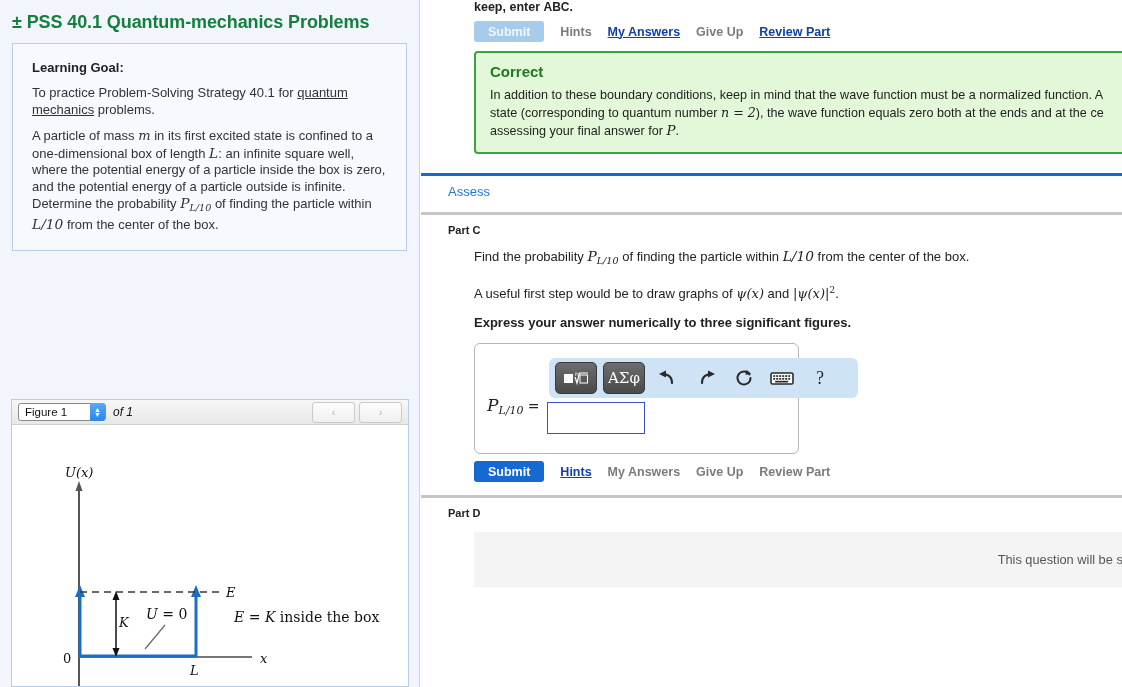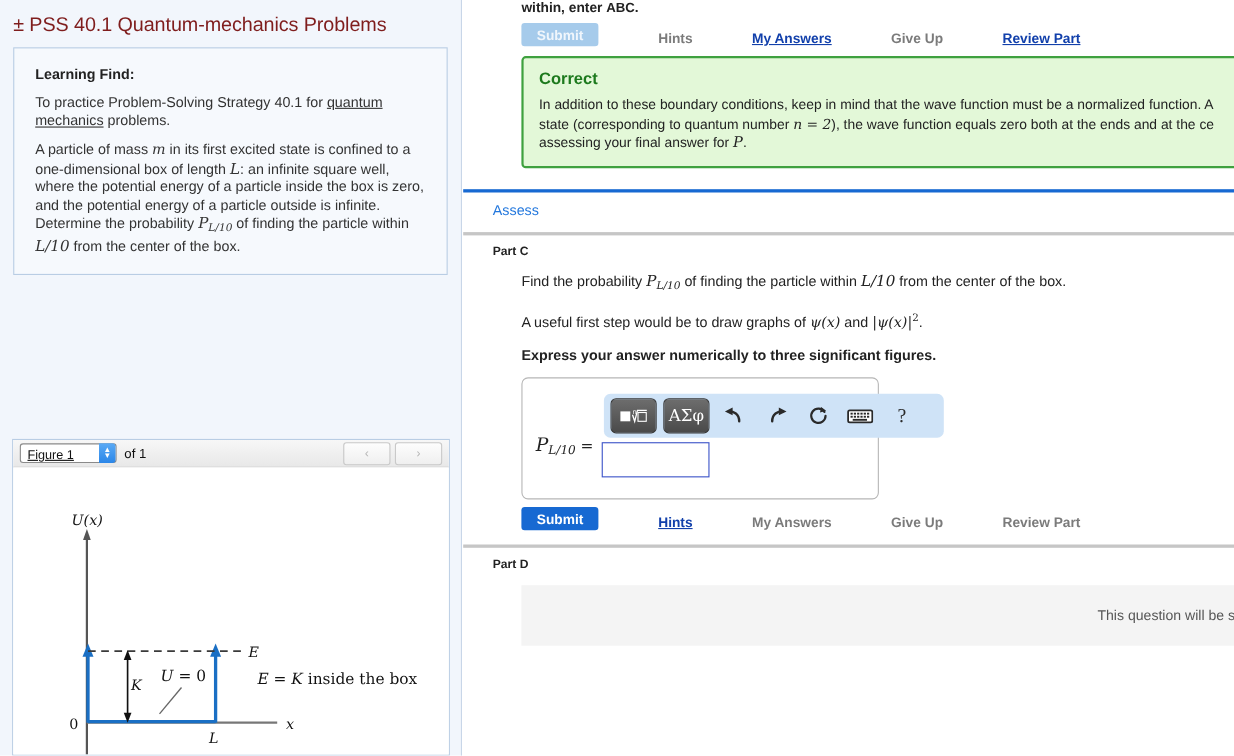--- a/index.html
+++ b/index.html
@@ -26,23 +26,23 @@
     left: 0; top: 0;
     width: 420px;
     height: 687px;
     background: #f2f6fc;
     border-right: 1px solid #c8d6e8;
     box-sizing: border-box;
     overflow: hidden;
   }
   .problem-title {
     font-size: 18px;
-    color: #7f1d1d;
+    color: #15803d;
     padding: 12px 12px 6px 12px;
-    font-weight: normal;
+    font-weight: bold;
     letter-spacing: -0.1px;
     white-space: nowrap;
   }
   .intro-box {
     margin: 4px 12px 0 12px;
     background: #f6f9fd;
     border: 1px solid #b9cde4;
     padding: 10px 14px 14px 14px;
     box-sizing: border-box;
   }
@@ -89,44 +89,43 @@
     background: linear-gradient(to bottom, #f7f7f7, #e8e8e8);
     border-bottom: 1px solid #cfcfcf;
     display: flex;
     align-items: center;
     padding: 0 6px;
     box-sizing: border-box;
   }
   .fig-select {
     position: relative;
     display: inline-flex;
-    align-items: flex-end;
+    align-items: center;
     height: 18px;
     background: #ffffff;
     border: 1px solid #8a8a8a;
     border-radius: 3px;
     padding: 0 0 0 6px;
     font-size: 11.5px;
     color: #111;
     min-width: 88px;
     box-sizing: border-box;
-    text-decoration: underline;
   }
   .fig-select .selname { padding-right: 30px; }
   .fig-select .spin {
     position: absolute;
     right: 0px; top: -1px;
     width: 15px; height: 18px;
     background: linear-gradient(to bottom, #5aaaf5, #2b86e8);
     border-radius: 0 3px 3px 0;
     display: flex; flex-direction: column;
     align-items: center; justify-content: center;
     color: #fff; font-size: 7px; line-height: 5px;
   }
-  .of-label { font-size: 12px; margin-left: 7px; color: #111; }
+  .of-label { font-size: 12px; margin-left: 7px; color: #111; font-style: italic; }
   .fig-navs { margin-left: auto; display: flex; gap: 4px; }
   .nav-btn {
     width: 41px; height: 19px;
     background: linear-gradient(to bottom, #fdfdfd, #efefef);
     border: 1px solid #c9c9c9;
     border-radius: 3px;
     color: #b5b5b5;
     font-size: 11px;
     display: flex; align-items: center; justify-content: center;
   }
@@ -160,21 +159,21 @@
     border-radius: 5px;
     background: #fff;
     font-size: 13px;
     color: #333;
     padding: 0 9px;
     box-sizing: border-box;
     font-family: "Liberation Sans", sans-serif;
     outline: none;
   }
 
-  .btn-row { display: flex; align-items: flex-end; margin: 7px 0 0 53px; gap: 38px; }
+  .btn-row { display: flex; align-items: center; margin: 7px 0 0 53px; }
   .btn-submit {
     height: 21px;
     padding: 0 14px;
     border: none;
     border-radius: 3px;
     font-size: 12.5px;
     font-weight: bold;
     color: #ffffff;
     font-family: "Liberation Sans", sans-serif;
     display: flex; align-items: center; justify-content: center;
@@ -316,21 +315,21 @@
 </head>
 <body>
 
 <div class="page">
 
   <div class="left-panel">
 
     <div class="problem-title">± PSS 40.1 Quantum-mechanics Problems</div>
 
     <div class="intro-box">
-      <div class="lg-head">Learning Find:</div>
+      <div class="lg-head">Learning Goal:</div>
       <div class="lg-body">
         <span>To practice Problem-Solving Strategy 40.1 for </span><a class="ulink" href="#">quantum mechanics</a><span> problems.</span>
       </div>
       <div class="lg-body second">
         <span>A particle of mass </span><span class="mi">m</span><span> in its first excited state is confined to a one-dimensional box of length </span><span class="mbig">L</span><span>: an infinite square well, where the potential energy of a particle inside the box is zero, and the potential energy of a particle outside is infinite. Determine the probability </span><span class="mbig">P</span><span class="msub">L/10</span><span> of finding the particle within </span><span class="mbig">L/10</span><span> from the center of the box.</span>
       </div>
     </div>
 
     <div class="figure-panel">
       <div class="fig-toolbar">
@@ -382,21 +381,21 @@
         </svg>
       </div>
     </div>
   </div>
 
   <div class="right-panel">
     <div class="rp-inner">
 
       
       <div class="partb-tail">
-        <span>within, enter </span><span class="smallcaps">ABC</span><span>.</span>
+        <span>keep, enter </span><span class="smallcaps">ABC</span><span>.</span>
       </div>
 
 
       <div class="btn-row">
         <div class="btn-submit disabled">Submit</div>
         <span class="act-link off">Hints</span>
         <span class="act-link on">My Answers</span>
         <span class="act-link off">Give Up</span>
         <span class="act-link on">Review Part</span>
       </div>

